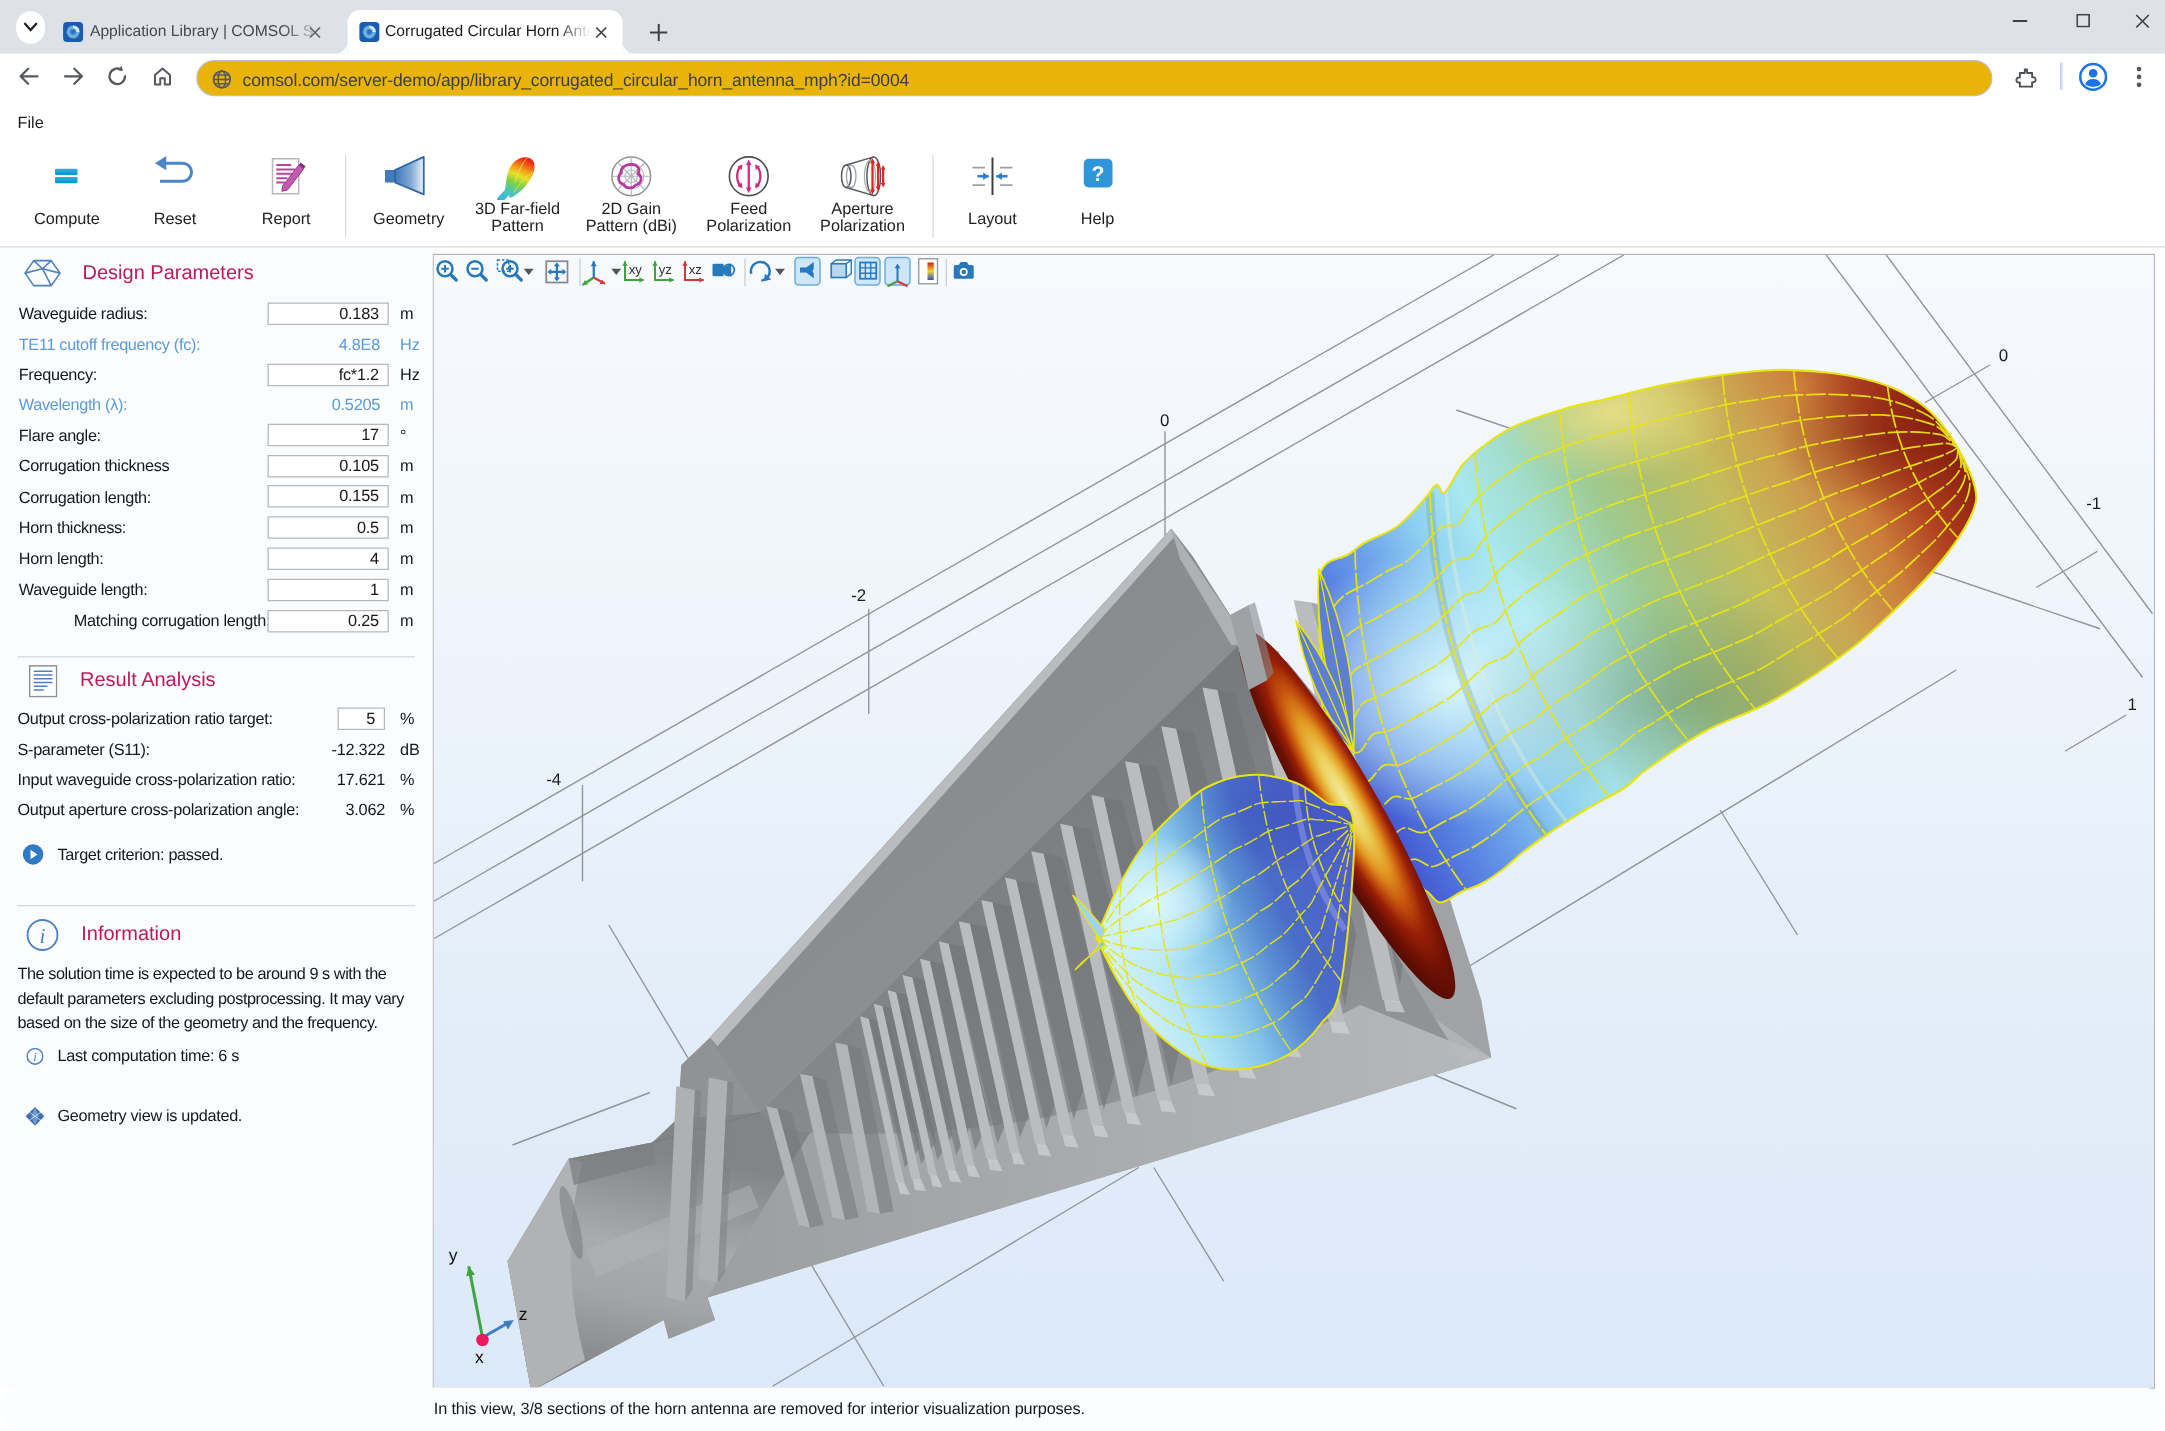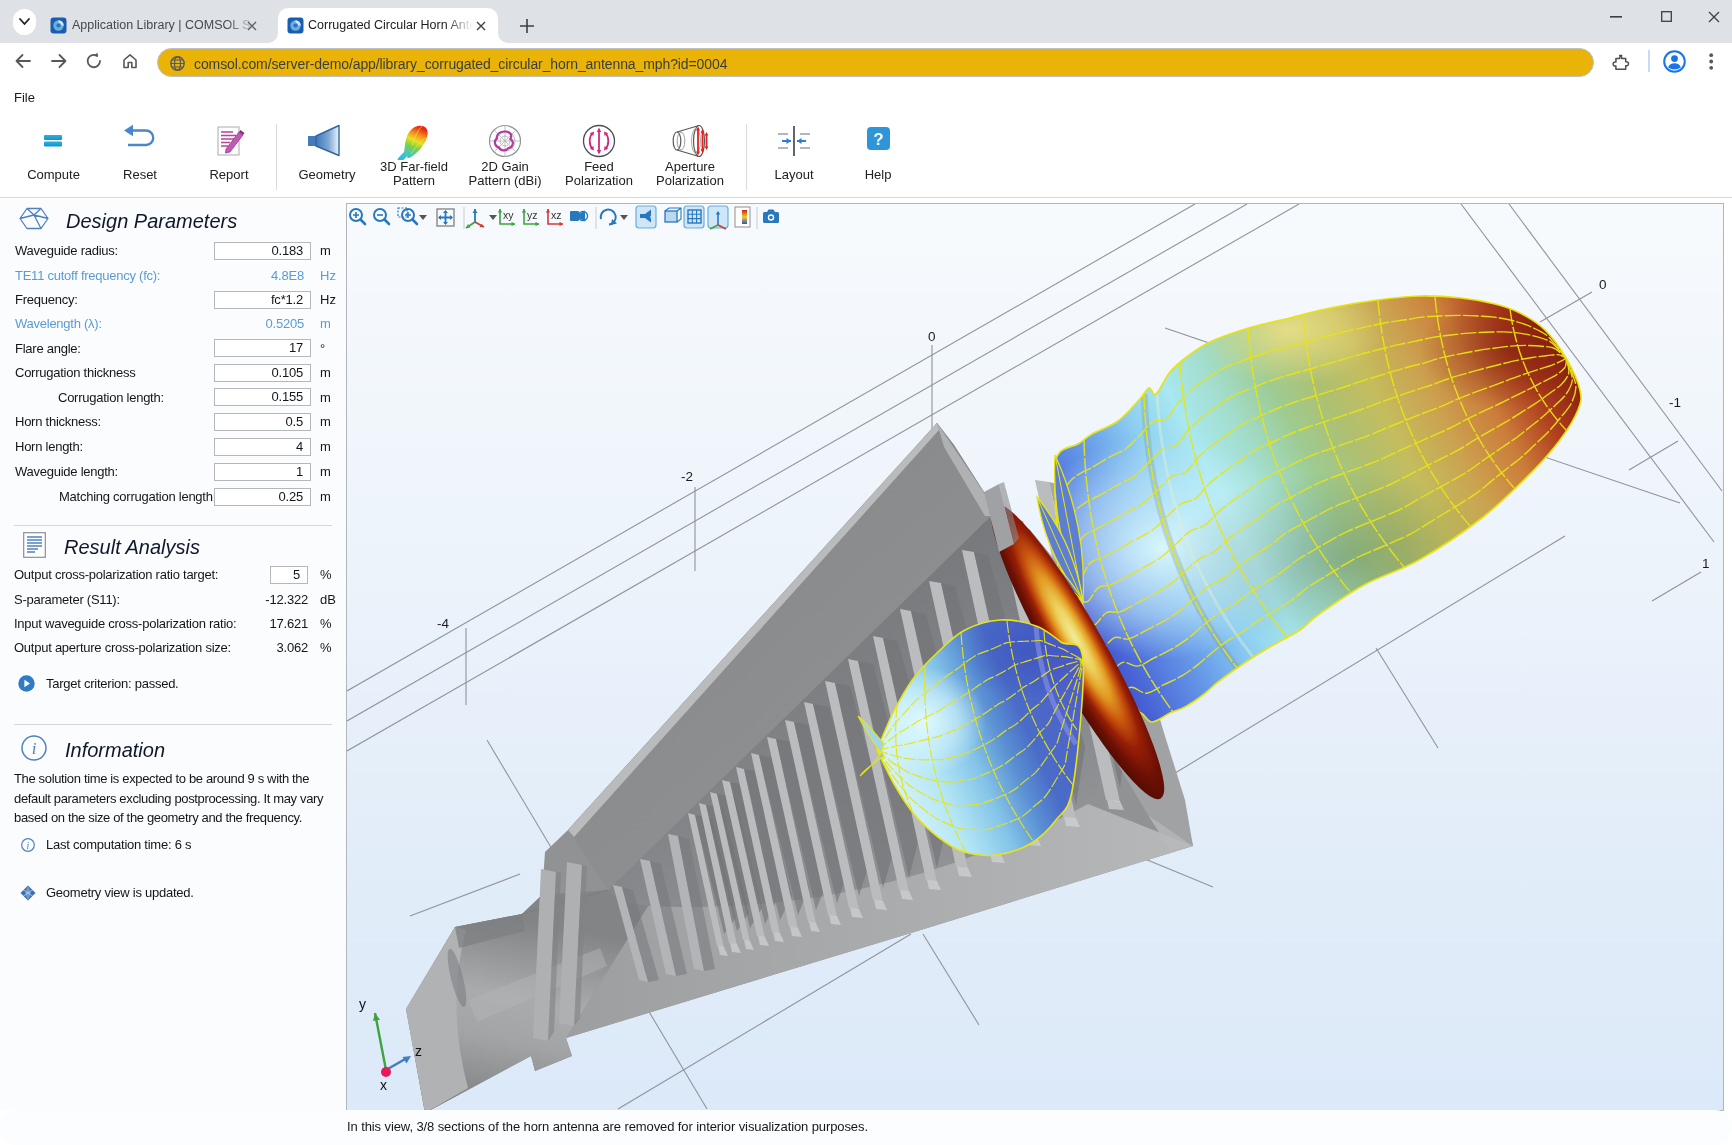--- a/index.html
+++ b/index.html
@@ -10,21 +10,21 @@
 .tabtitle{position:absolute;left:30px;top:10px;white-space:nowrap;overflow:hidden;-webkit-mask-image:linear-gradient(90deg,#000 82%,transparent 98%);}
 .tx{position:absolute;top:13px;width:10px;height:10px;}
 .urlpill{position:absolute;left:157px;top:5px;width:1437px;height:29px;border:1px solid #bdc1c6;border-radius:15px;background:#eab308;}
 .urltext{position:absolute;left:36px;top:6.5px;font-size:14px;color:#3b3e42;letter-spacing:-0.1px;}
 #filerow{position:absolute;left:0;top:86px;width:1396px;height:24px;background:#fff;}
 #toolbar{position:absolute;left:0;top:110px;width:1732px;height:88px;background:#fff;border-bottom:1px solid #d5d8da;}
 .tbico{position:absolute;top:18px;}
 .tblab{position:absolute;font-size:13px;color:#202124;text-align:center;transform:translateX(-50%);white-space:nowrap;}
 .tbsep{position:absolute;top:14px;width:1px;height:66px;background:#d8dadc;}
 #sidebar{position:absolute;left:0;top:199px;width:346px;height:911px;background:#fbfcfe;}
-.sechead{position:absolute;font-size:20px;color:#0f172a;font-style:italic;}
+.sechead{position:absolute;font-size:16px;color:#be185d;}
 .slab{position:absolute;font-size:13px;color:#14161a;letter-spacing:-0.25px;white-space:nowrap;}
 .sval{position:absolute;font-size:13px;letter-spacing:-0.2px;text-align:right;}
 .sbox{position:absolute;width:97px;height:18px;border:1px solid #b4b8bc;background:#fff;font-size:13px;text-align:right;padding-right:7px;line-height:16px;color:#14161a;letter-spacing:-0.2px;}
 .sunit{position:absolute;font-size:13px;color:#14161a;}
 .blue{color:#5b9bd5;}
 .divider{position:absolute;left:14px;width:318px;height:1px;background:#d4d7da;}
 #status{position:absolute;left:0;top:1110px;width:1732px;height:35px;background:#fcfdfe;border-radius:17px;}
 #vpborder{position:absolute;left:346px;top:203px;width:1378px;height:908px;border:1px solid #b2b6ba;background:transparent;}
 </style></head><body>
 <div id="tabbar">
@@ -582,21 +582,21 @@
     <div class="sunit" style="left:320px;top:93.0px;">Hz</div>
     <div class="slab blue" style="left:15px;top:117.0px;">Wavelength (λ):</div>
     <div class="sval blue" style="left:204px;width:100px;top:117.0px;">0.5205</div>
     <div class="sunit blue" style="left:320px;top:117.0px;">m</div>
     <div class="slab" style="left:15px;top:141.5px;">Flare angle:</div>
     <div class="sbox" style="left:214px;top:140.0px;">17</div>
     <div class="sunit" style="left:320px;top:141.5px;">°</div>
     <div class="slab" style="left:15px;top:166.0px;">Corrugation thickness</div>
     <div class="sbox" style="left:214px;top:164.5px;">0.105</div>
     <div class="sunit" style="left:320px;top:166.0px;">m</div>
-    <div class="slab" style="left:15px;top:190.5px;margin-left:43px;">Corrugation length:</div>
+    <div class="slab" style="left:15px;top:190.5px;">Corrugation length:</div>
     <div class="sbox" style="left:214px;top:189.0px;">0.155</div>
     <div class="sunit" style="left:320px;top:190.5px;">m</div>
     <div class="slab" style="left:15px;top:215.0px;">Horn thickness:</div>
     <div class="sbox" style="left:214px;top:213.5px;">0.5</div>
     <div class="sunit" style="left:320px;top:215.0px;">m</div>
     <div class="slab" style="left:15px;top:240.0px;">Horn length:</div>
     <div class="sbox" style="left:214px;top:238.5px;">4</div>
     <div class="sunit" style="left:320px;top:240.0px;">m</div>
     <div class="slab" style="left:15px;top:265.0px;">Waveguide length:</div>
     <div class="sbox" style="left:214px;top:263.5px;">1</div>
@@ -612,21 +612,21 @@
     <div class="sechead" style="left:64px;top:337px;">Result Analysis</div>
     <div class="slab" style="left:14px;top:368.0px;">Output cross-polarization ratio target:</div>
     <div class="sbox" style="left:270px;top:366.5px;width:38px;">5</div>
     <div class="sunit" style="left:320px;top:368.0px;">%</div>
     <div class="slab" style="left:14px;top:392.5px;">S-parameter (S11):</div>
     <div class="sval" style="left:208px;width:100px;top:392.5px;color:#14161a;">-12.322</div>
     <div class="sunit" style="left:320px;top:392.5px;">dB</div>
     <div class="slab" style="left:14px;top:417.0px;">Input waveguide cross-polarization ratio:</div>
     <div class="sval" style="left:208px;width:100px;top:417.0px;color:#14161a;">17.621</div>
     <div class="sunit" style="left:320px;top:417.0px;">%</div>
-    <div class="slab" style="left:14px;top:440.5px;">Output aperture cross-polarization size:</div>
+    <div class="slab" style="left:14px;top:440.5px;">Output aperture cross-polarization angle:</div>
     <div class="sval" style="left:208px;width:100px;top:440.5px;color:#14161a;">3.062</div>
     <div class="sunit" style="left:320px;top:440.5px;">%</div>
     <svg class="abs" style="left:18px;top:476px" width="17" height="17">
       <circle cx="8.5" cy="8.5" r="8.2" fill="#2f7bc4"></circle>
       <path d="M6.4 4.7 L12 8.5 L6.4 12.3 Z" fill="#fff"></path>
     </svg>
     <div class="slab" style="left:46px;top:476.5px;">Target criterion: passed.</div>
     <div class="divider" style="top:525px;"></div>
     <svg class="abs" style="left:21px;top:536px" width="26" height="26">
       <circle cx="13" cy="13" r="12" fill="none" stroke="#4f81bd" stroke-width="1.5"></circle>

